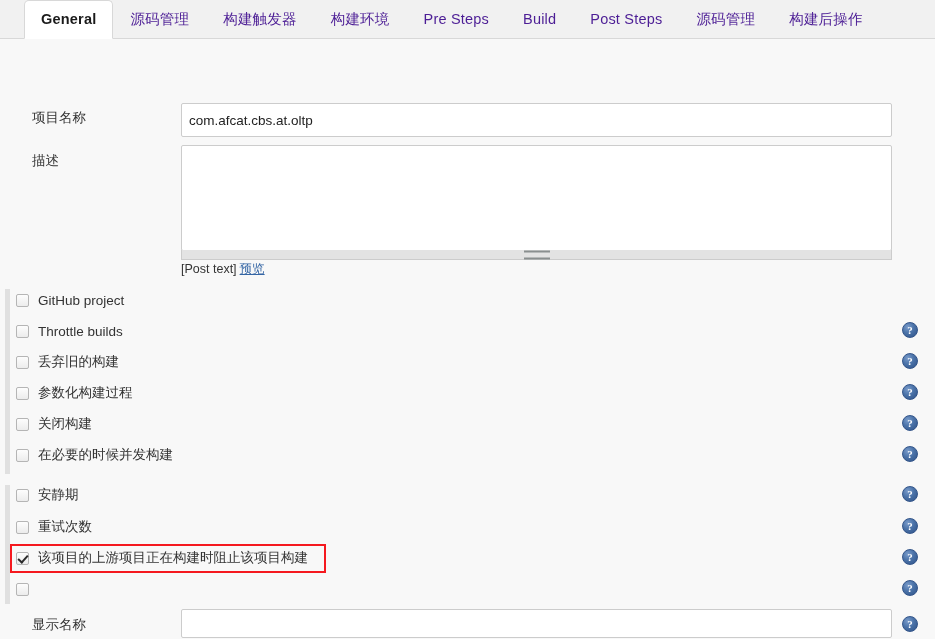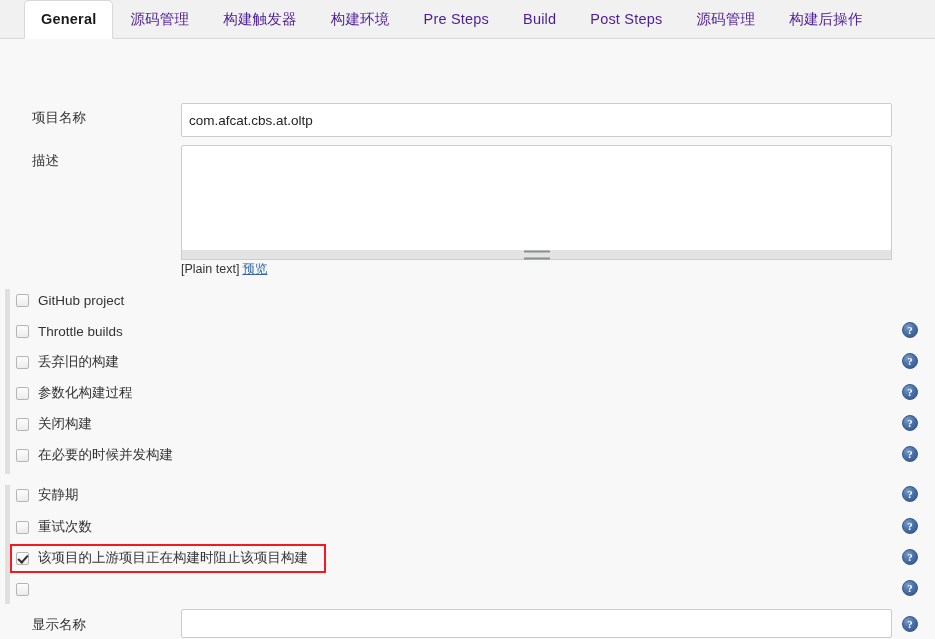--- a/index.html
+++ b/index.html
@@ -201,21 +201,21 @@
   </div>
   <input class="ftext" style="position: absolute; left: 181px; top: 64px; width: 711px; height: 34px;" value="com.afcat.cbs.at.oltp">
 
   <div class="frow" style="left:32px; top:113px;">
     <div class="flabel" style="width:148px;">描述</div>
   </div>
   <textarea class="fta" style="position: absolute; left: 181px; top: 106px; width: 711px; height: 106px;" placeholder=""></textarea>
   <div class="grip" style="left:181px; top:211px; width:711px; height:10px;"></div>
 
   <div class="plainline" style="left:181px; top:222px;">
-    <span>[Plain text]</span><a href="#">预览</a>
+    <span>[Post text]</span><a href="#">预览</a>
   </div>
 
   <div class="blockbar" style="top:250px; height:185px;"></div>
   <div class="blockbar" style="top:446px; height:119px;"></div>
 
   <div class="cbrow" style="top:251px;">
     <span class="cbox"></span>
     <span class="cblabel">GitHub project</span>
   </div>
 

